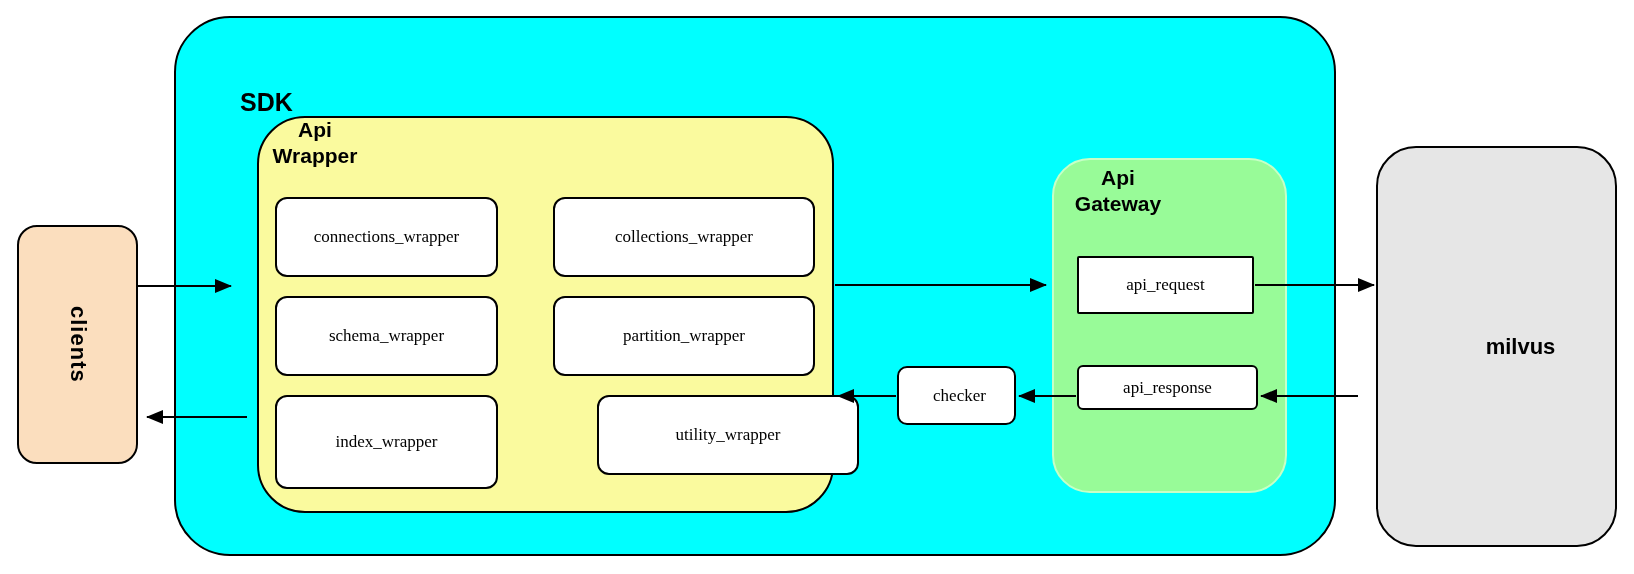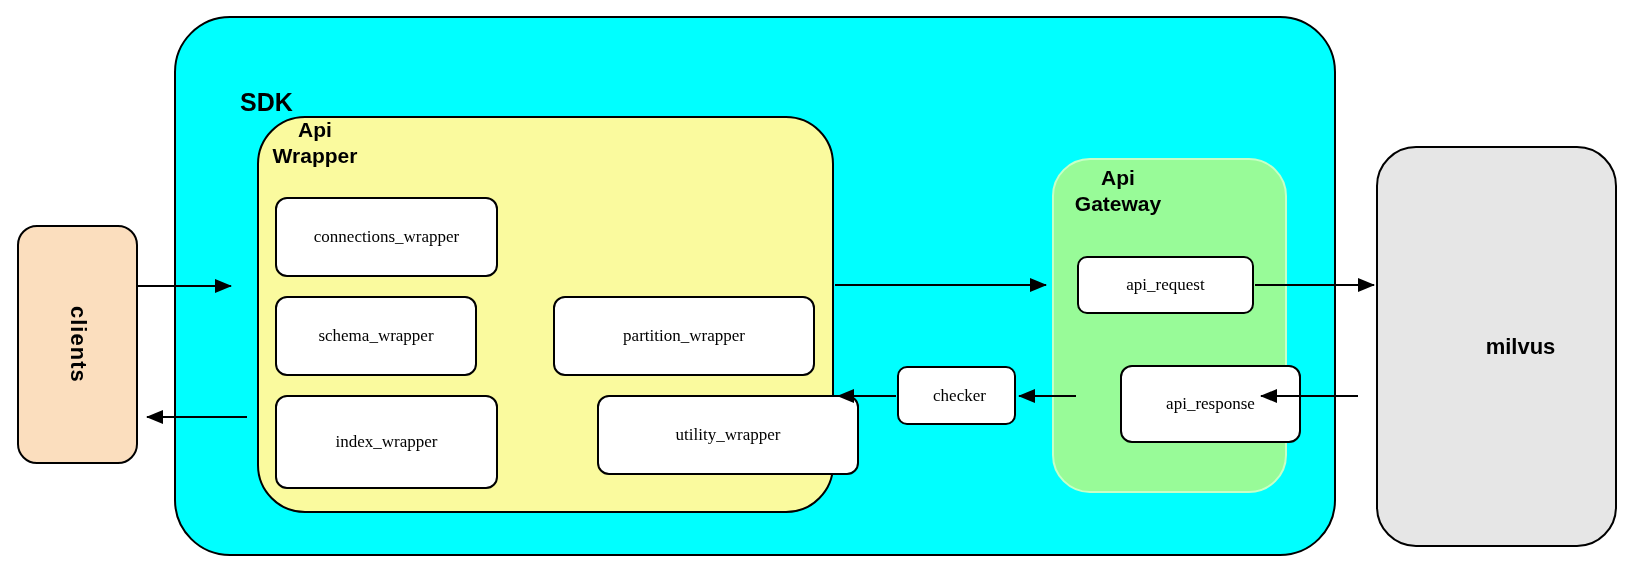--- a/index.html
+++ b/index.html
@@ -67,27 +67,27 @@
   }
   
   .leaf{
     background:#ffffff;
     border-radius:12px;
     font-size:17px;
     font-family:Liberation Serif, serif;
   }
   .b-connections{left:275px;top:197px;width:223px;height:80px;}
   .b-collections{left:553px;top:197px;width:262px;height:80px;}
-  .b-schema     {left:275px;top:296px;width:202px;height:80px;}
+  .b-schema     {left:275px;top:296px;width:223px;height:80px;}
   .b-partition  {left:553px;top:296px;width:262px;height:80px;}
   .b-index      {left:275px;top:395px;width:223px;height:94px;}
   .b-utility    {left:553px;top:395px;width:262px;height:80px;margin-left:44px;}
   .b-checker    {left:897px;top:366px;width:119px;height:59px;border-radius:10px;padding-left:6px;}
-  .b-request    {left:1077px;top:256px;width:177px;height:58px;border-radius:10px;}
-  .b-response   {left:1077px;top:365px;width:181px;height:78px;border-radius:12px;margin-left:43px;}
+  .b-request    {left:1077px;top:256px;width:177px;height:58px;border-radius:2px;}
+  .b-response   {left:1077px;top:365px;width:181px;height:45px;border-radius:6px;}
   
   .arrow-layer{
     position:absolute;left:0;top:0;width:1634px;height:574px;
     pointer-events:none;
   }
 </style>
 </head>
 <body>
 
 <div class="canvas">
@@ -98,20 +98,21 @@
 
   <div class="node clients" style="background-color: rgb(251, 222, 190);">
     <span class="vtext">clients</span>
   </div>
 
   <div class="node api-wrapper" style="background-color: rgb(250, 250, 158);"></div>
   <div class="api-wrapper-label" style="white-space: pre-line;">Api
 Wrapper</div>
 
   <div class="node leaf b-connections">connections_wrapper</div>
+  <div class="node leaf b-collections">collections_wrapper</div>
   <div class="node leaf b-schema">schema_wrapper</div>
   <div class="node leaf b-partition">partition_wrapper</div>
   <div class="node leaf b-index">index_wrapper</div>
   <div class="node leaf b-utility">utility_wrapper</div>
 
   <div class="node leaf b-checker">checker</div>
 
   <div class="node api-gateway" style="background-color: rgb(152, 251, 152);"></div>
   <div class="api-gateway-label" style="white-space: pre-line;">Api
 Gateway</div>

